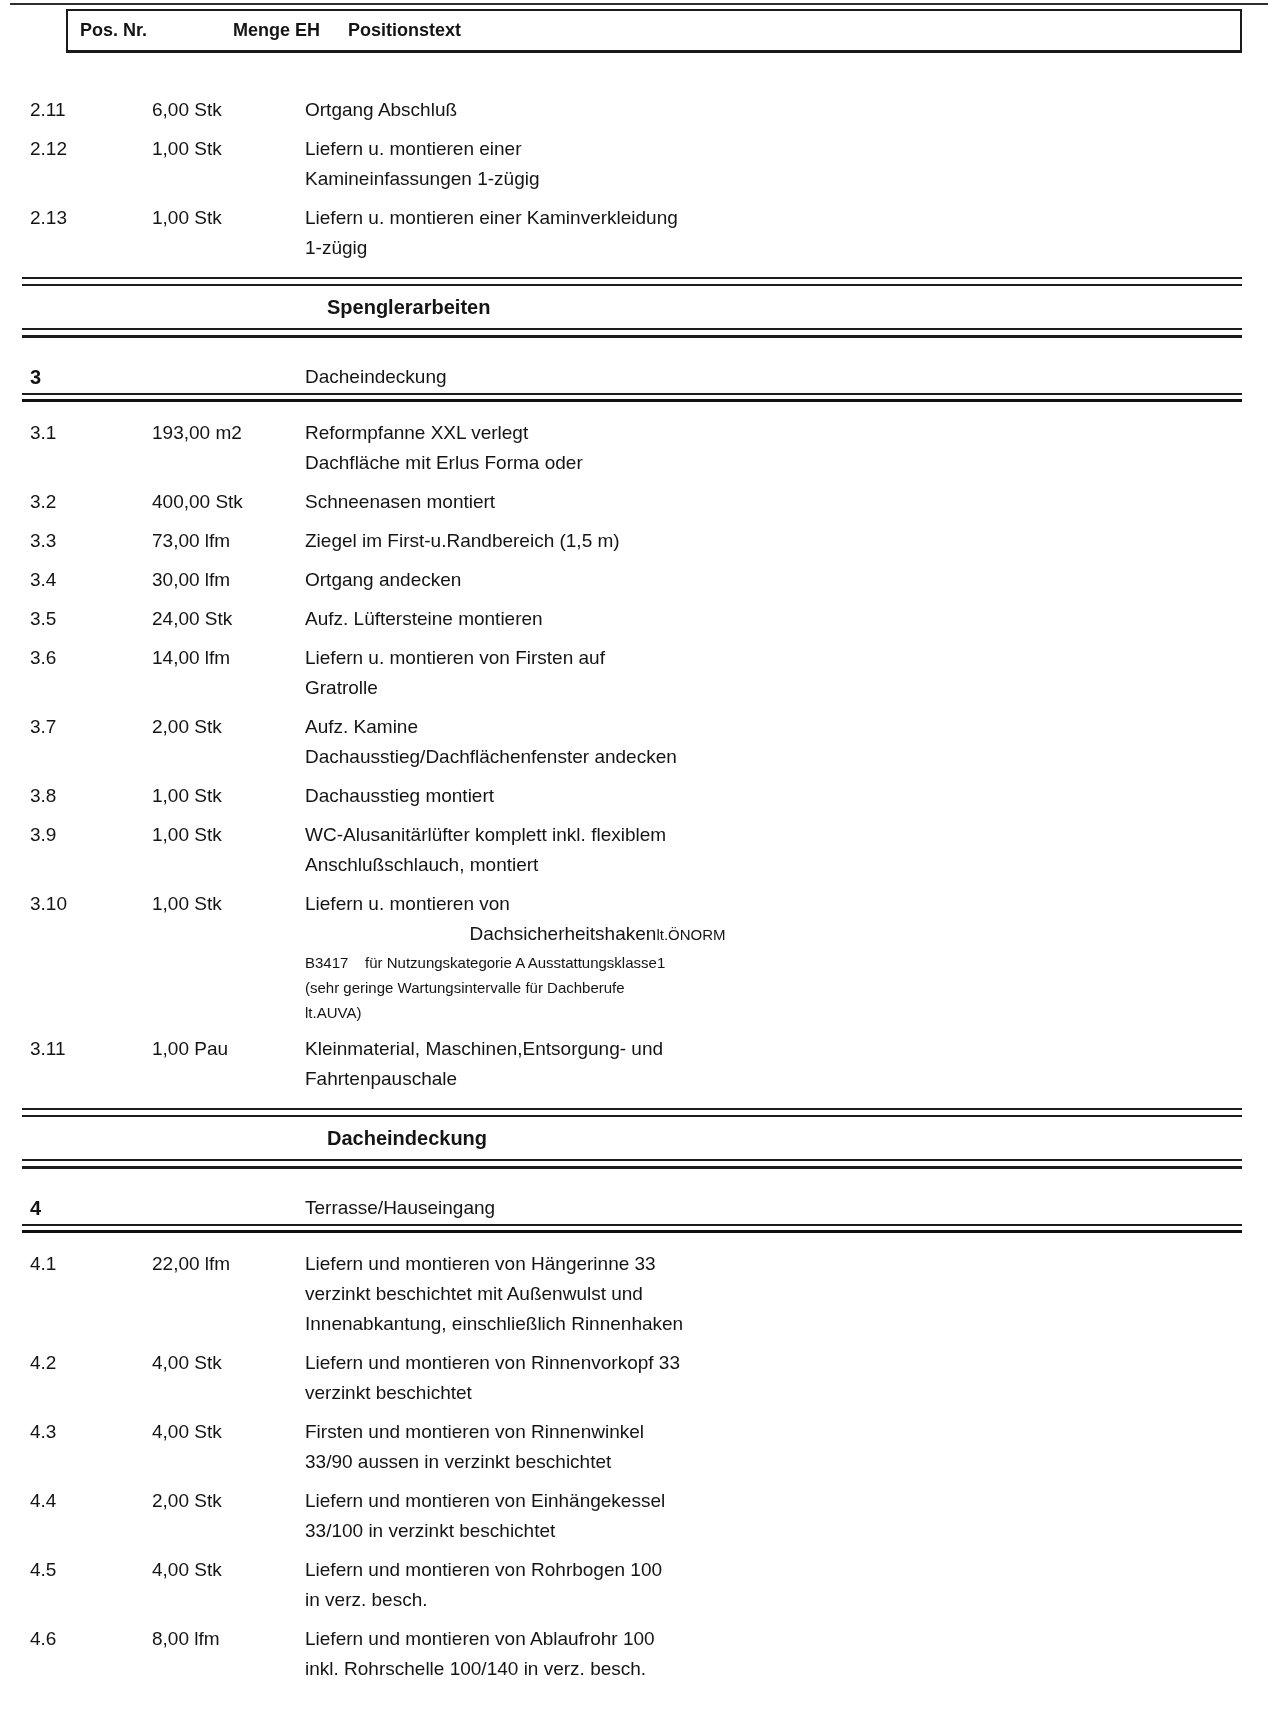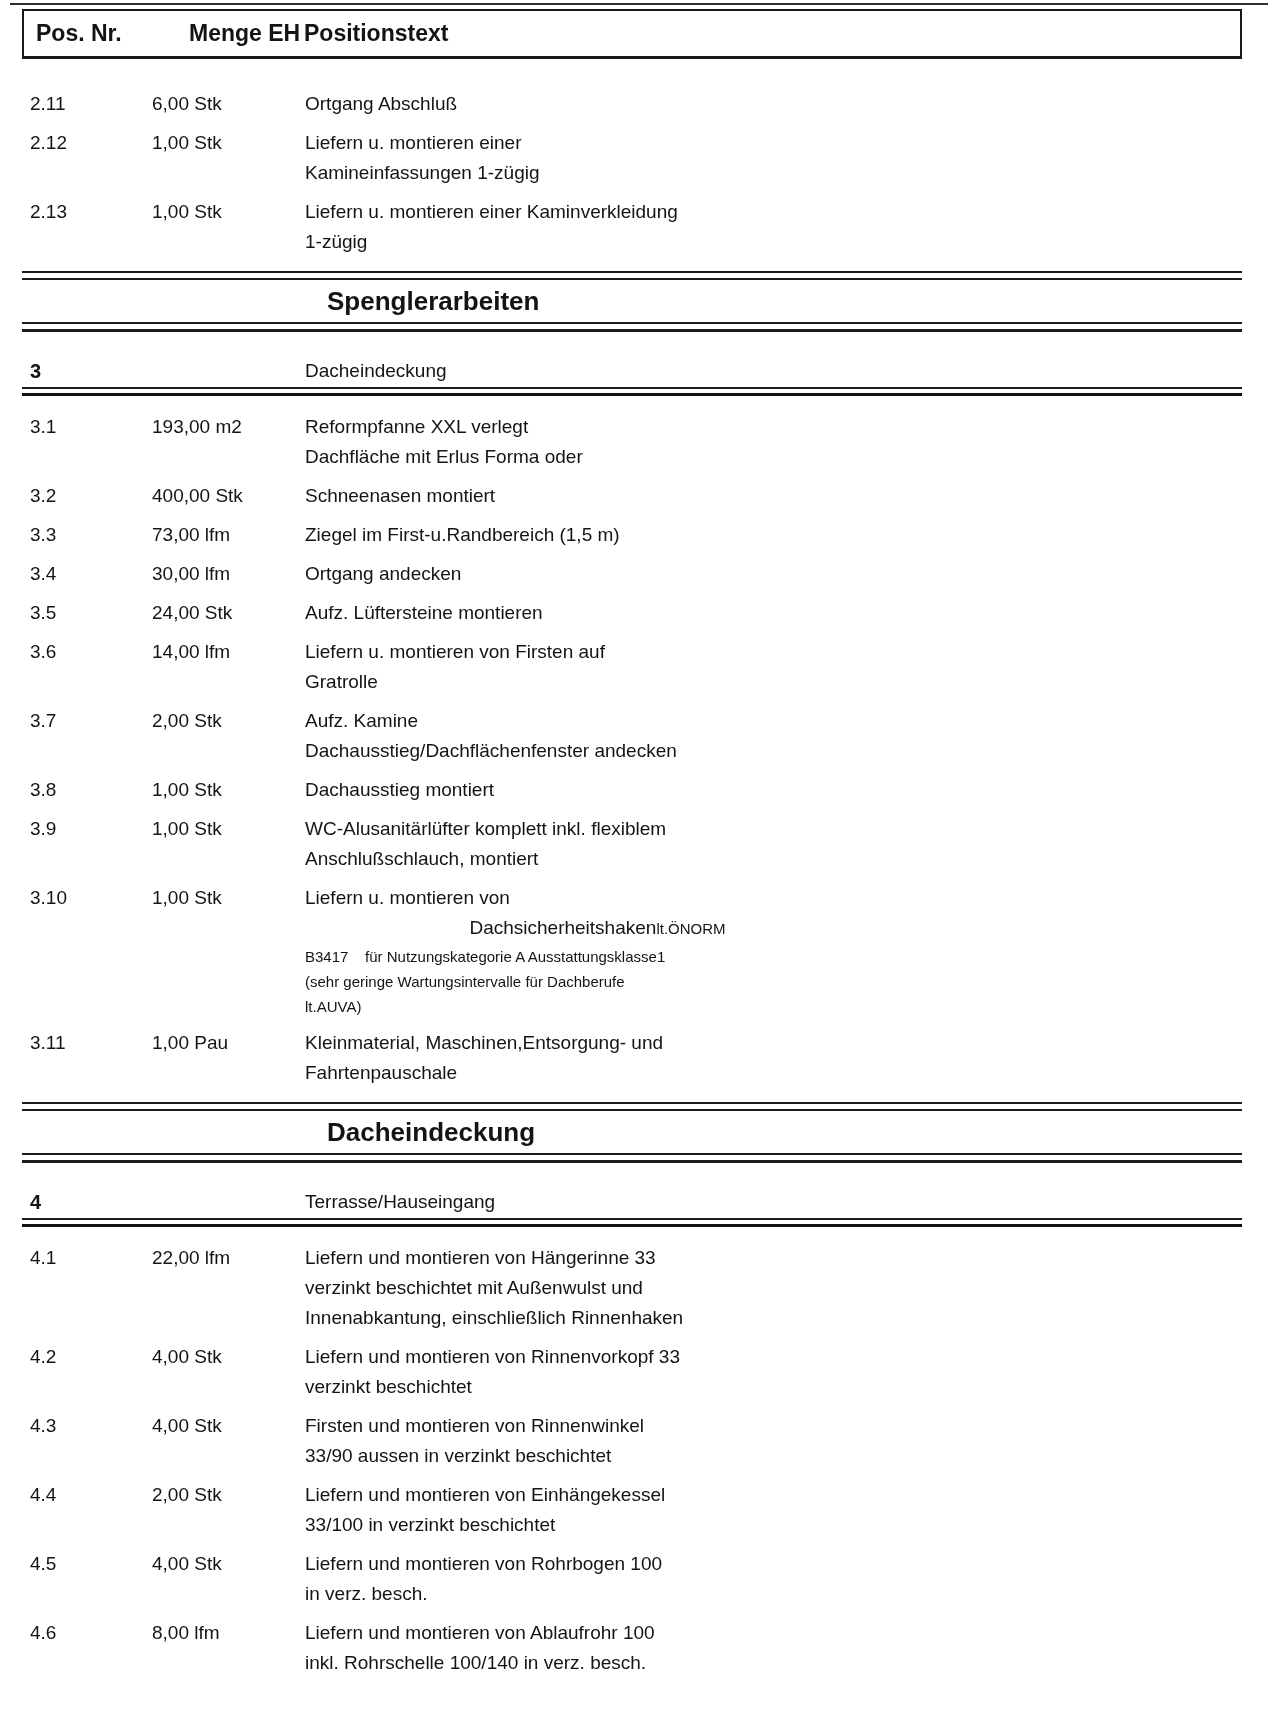--- a/index.html
+++ b/index.html
@@ -16,25 +16,25 @@
 
   
   .headerbox {
     margin-top:4px;
     border:2px solid #1a1a1a;
     border-bottom-width:3px;
     display:grid;
     grid-template-columns:153px 115px 1fr;
     align-items:center;
     padding:9px 0 9px 12px;
-    font-size:23px; font-weight:bold;
-  }
-
-  
-  .doc-body { margin-top:30px; }
+    font-size:18px; font-weight:bold;margin-left:44px;
+  }
+
+  
+  .doc-body { margin-top:42px; }
   .item-row {
     display:grid;
     grid-template-columns:122px 133px 1fr;
     padding-left:8px;
     margin-bottom:9px;
     font-size:19px; line-height:30px;
   }
   .pos-cell { font-size:19px; }
   .qty-cell { white-space:nowrap; }
   .text-cell { padding-left:20px; max-width:585px; }
@@ -55,21 +55,21 @@
   .rule-thick { height:3px; background:#111; margin-top:4px; margin-bottom:16px; }
 
   
   .group-block { margin-top:14px; margin-bottom:22px; }
   .gb-rule { background:#1c1c1c; }
   .gb-rule.a { height:2px; }
   .gb-rule.b { height:2px; margin-top:5px; }
   .gb-rule.c { height:2px; }
   .gb-rule.d { height:3px; margin-top:5px; }
   .gb-label {
-    font-size:26px; font-weight:bold; line-height:28px;
+    font-size:20px; font-weight:bold; line-height:28px;
     padding-left:305px; margin:7px 0 7px 0;
   }
 </style>
 </head>
 <body>
 
 <div class="page">
   <div class="top-edge"></div>
   <div class="content">
 

